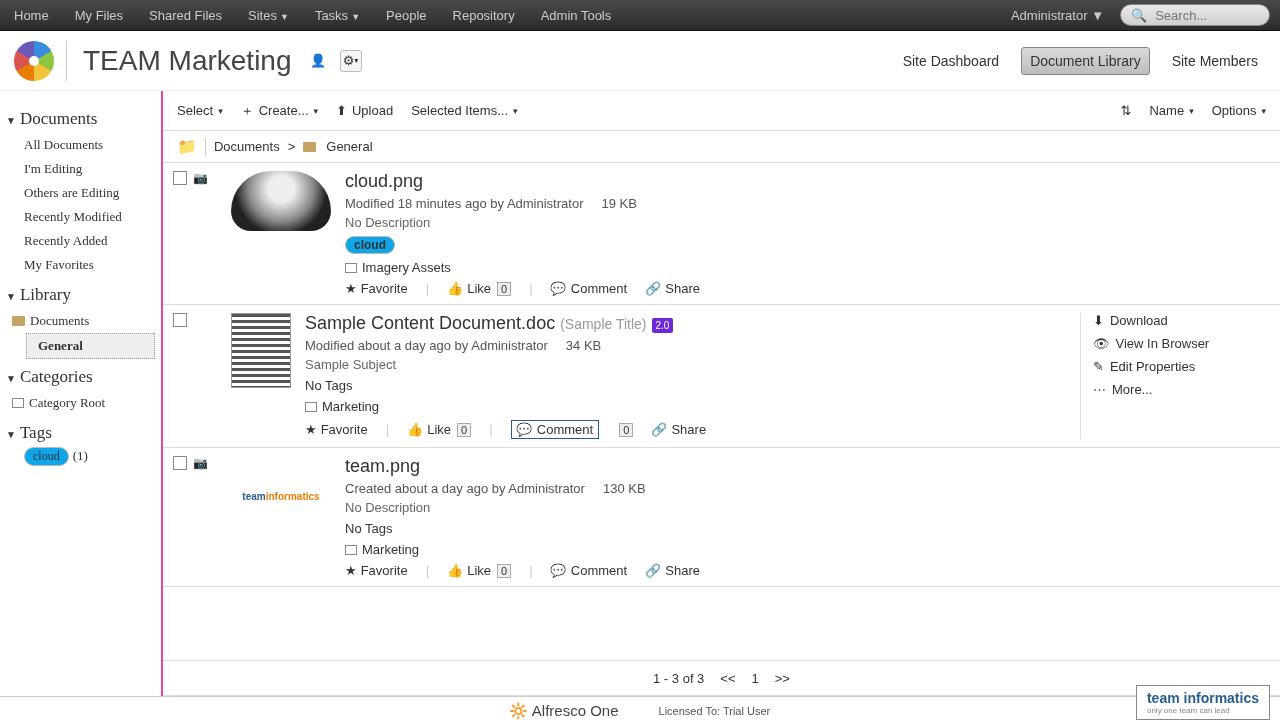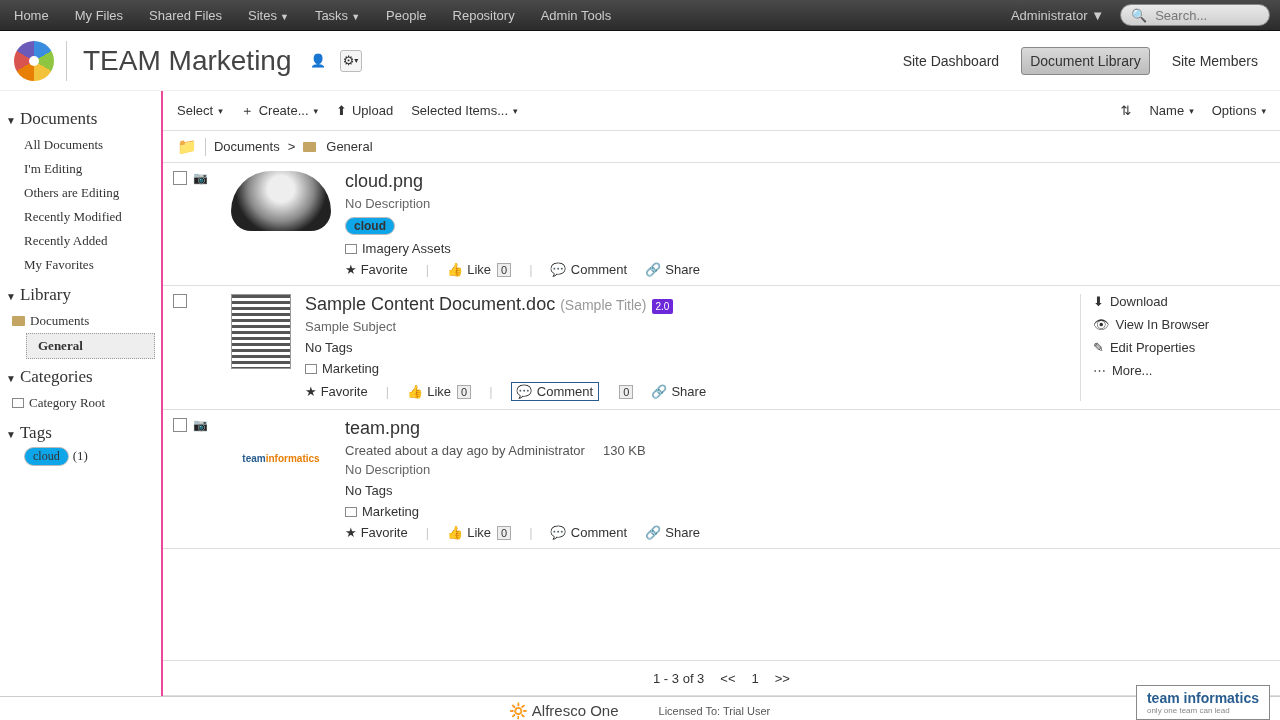--- a/index.html
+++ b/index.html
@@ -204,20 +204,21 @@
         <div class="doc-row">
     <div class="doc-check"></div>
     <div class="doc-view-icon">📷</div>
     <div class="thumb cloud"></div>
     <div class="doc-body">
       <div class="doc-title">
         <span>cloud.png</span>
         
         
       </div>
+      <div class="doc-meta"><span>Modified 18 minutes ago by Administrator</span><span class="size">19 KB</span></div>
       <div class="doc-desc">No Description</div>
       <div class="doc-tags"><span class="tag-pill">cloud</span></div>
       <div class="doc-category">
               <span class="cat-icon"></span>
               <span>Imagery Assets</span>
             </div>
       <div class="doc-actions">
         <span class="act"><span>★</span>Favorite</span>
         <span style="color:#ccc;">|</span>
         <span class="act"><span>👍</span>Like<span class="like-count">0</span></span>
@@ -231,20 +232,21 @@
         <div class="doc-row">
     <div class="doc-check"></div>
     <div style="width:16px;margin-right:8px;"></div>
     <div class="thumb doc"></div>
     <div class="doc-body">
       <div class="doc-title">
         <span>Sample Content Document.doc</span>
         <span class="doc-subtitle"> (Sample Title)</span>
         <span class="ver-badge">2.0</span>
       </div>
+      <div class="doc-meta"><span>Modified about a day ago by Administrator</span><span class="size">34 KB</span></div>
       <div class="doc-desc">Sample Subject</div>
       <div class="doc-tags"><span>No Tags</span></div>
       <div class="doc-category">
               <span class="cat-icon"></span>
               <span>Marketing</span>
             </div>
       <div class="doc-actions">
         <span class="act"><span>★</span>Favorite</span>
         <span style="color:#ccc;">|</span>
         <span class="act"><span>👍</span>Like<span class="like-count">0</span></span>

